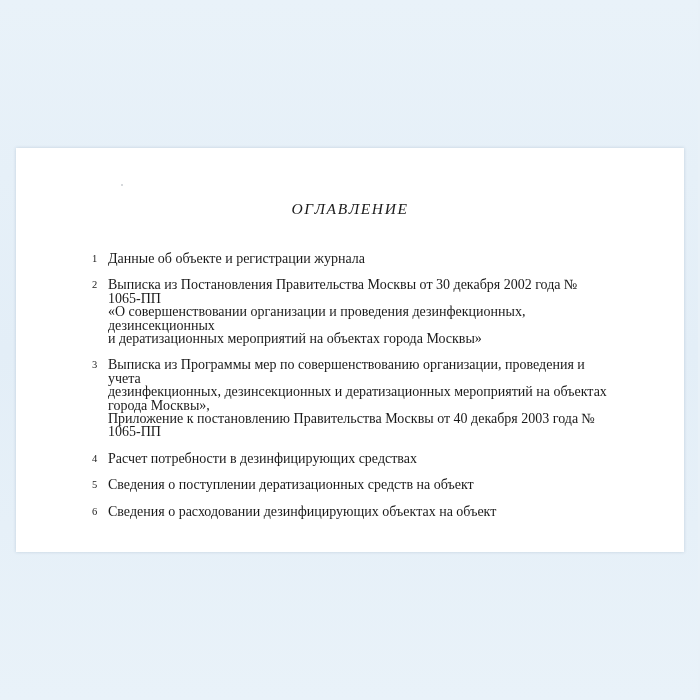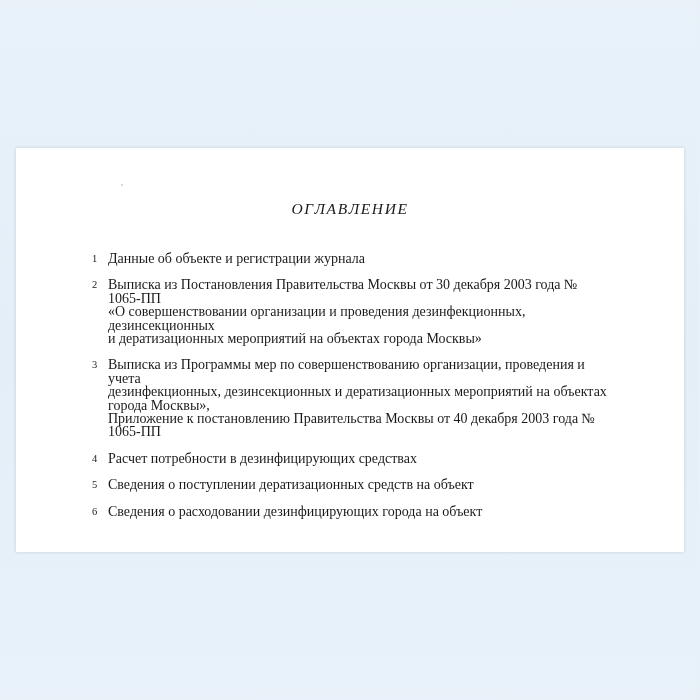--- a/index.html
+++ b/index.html
@@ -82,21 +82,21 @@
 
     <div class="toc">
 
       <div class="toc-item">
         <div class="toc-num">1</div>
         <div class="toc-text">Данные об объекте и регистрации журнала</div>
       </div>
 
       <div class="toc-item">
         <div class="toc-num">2</div>
-        <div class="toc-text">Выписка из Постановления Правительства Москвы от 30 декабря 2003 года № 1065-ПП
+        <div class="toc-text">Выписка из Постановления Правительства Москвы от 30 декабря 2002 года № 1065-ПП
 «О совершенствовании организации и проведения дезинфекционных, дезинсекционных
 и дератизационных мероприятий на объектах города Москвы»</div>
       </div>
 
       <div class="toc-item">
         <div class="toc-num">3</div>
         <div class="toc-text">Выписка из Программы мер по совершенствованию организации, проведения и учета
 дезинфекционных, дезинсекционных и дератизационных  мероприятий на объектах города Москвы»,
 Приложение к постановлению Правительства Москвы от 40 декабря 2003 года № 1065-ПП</div>
       </div>
@@ -106,21 +106,21 @@
         <div class="toc-text">Расчет потребности в дезинфицирующих средствах</div>
       </div>
 
       <div class="toc-item">
         <div class="toc-num">5</div>
         <div class="toc-text">Сведения о поступлении дератизационных средств на объект</div>
       </div>
 
       <div class="toc-item">
         <div class="toc-num">6</div>
-        <div class="toc-text">Сведения о расходовании дезинфицирующих города на объект</div>
+        <div class="toc-text">Сведения о расходовании дезинфицирующих объектах на объект</div>
       </div>
 
     </div>
 
     <div class="speck speck-a"></div>
     <div class="speck speck-b"></div>
     <div class="speck speck-c"></div>
   </div>
 </div>
 

